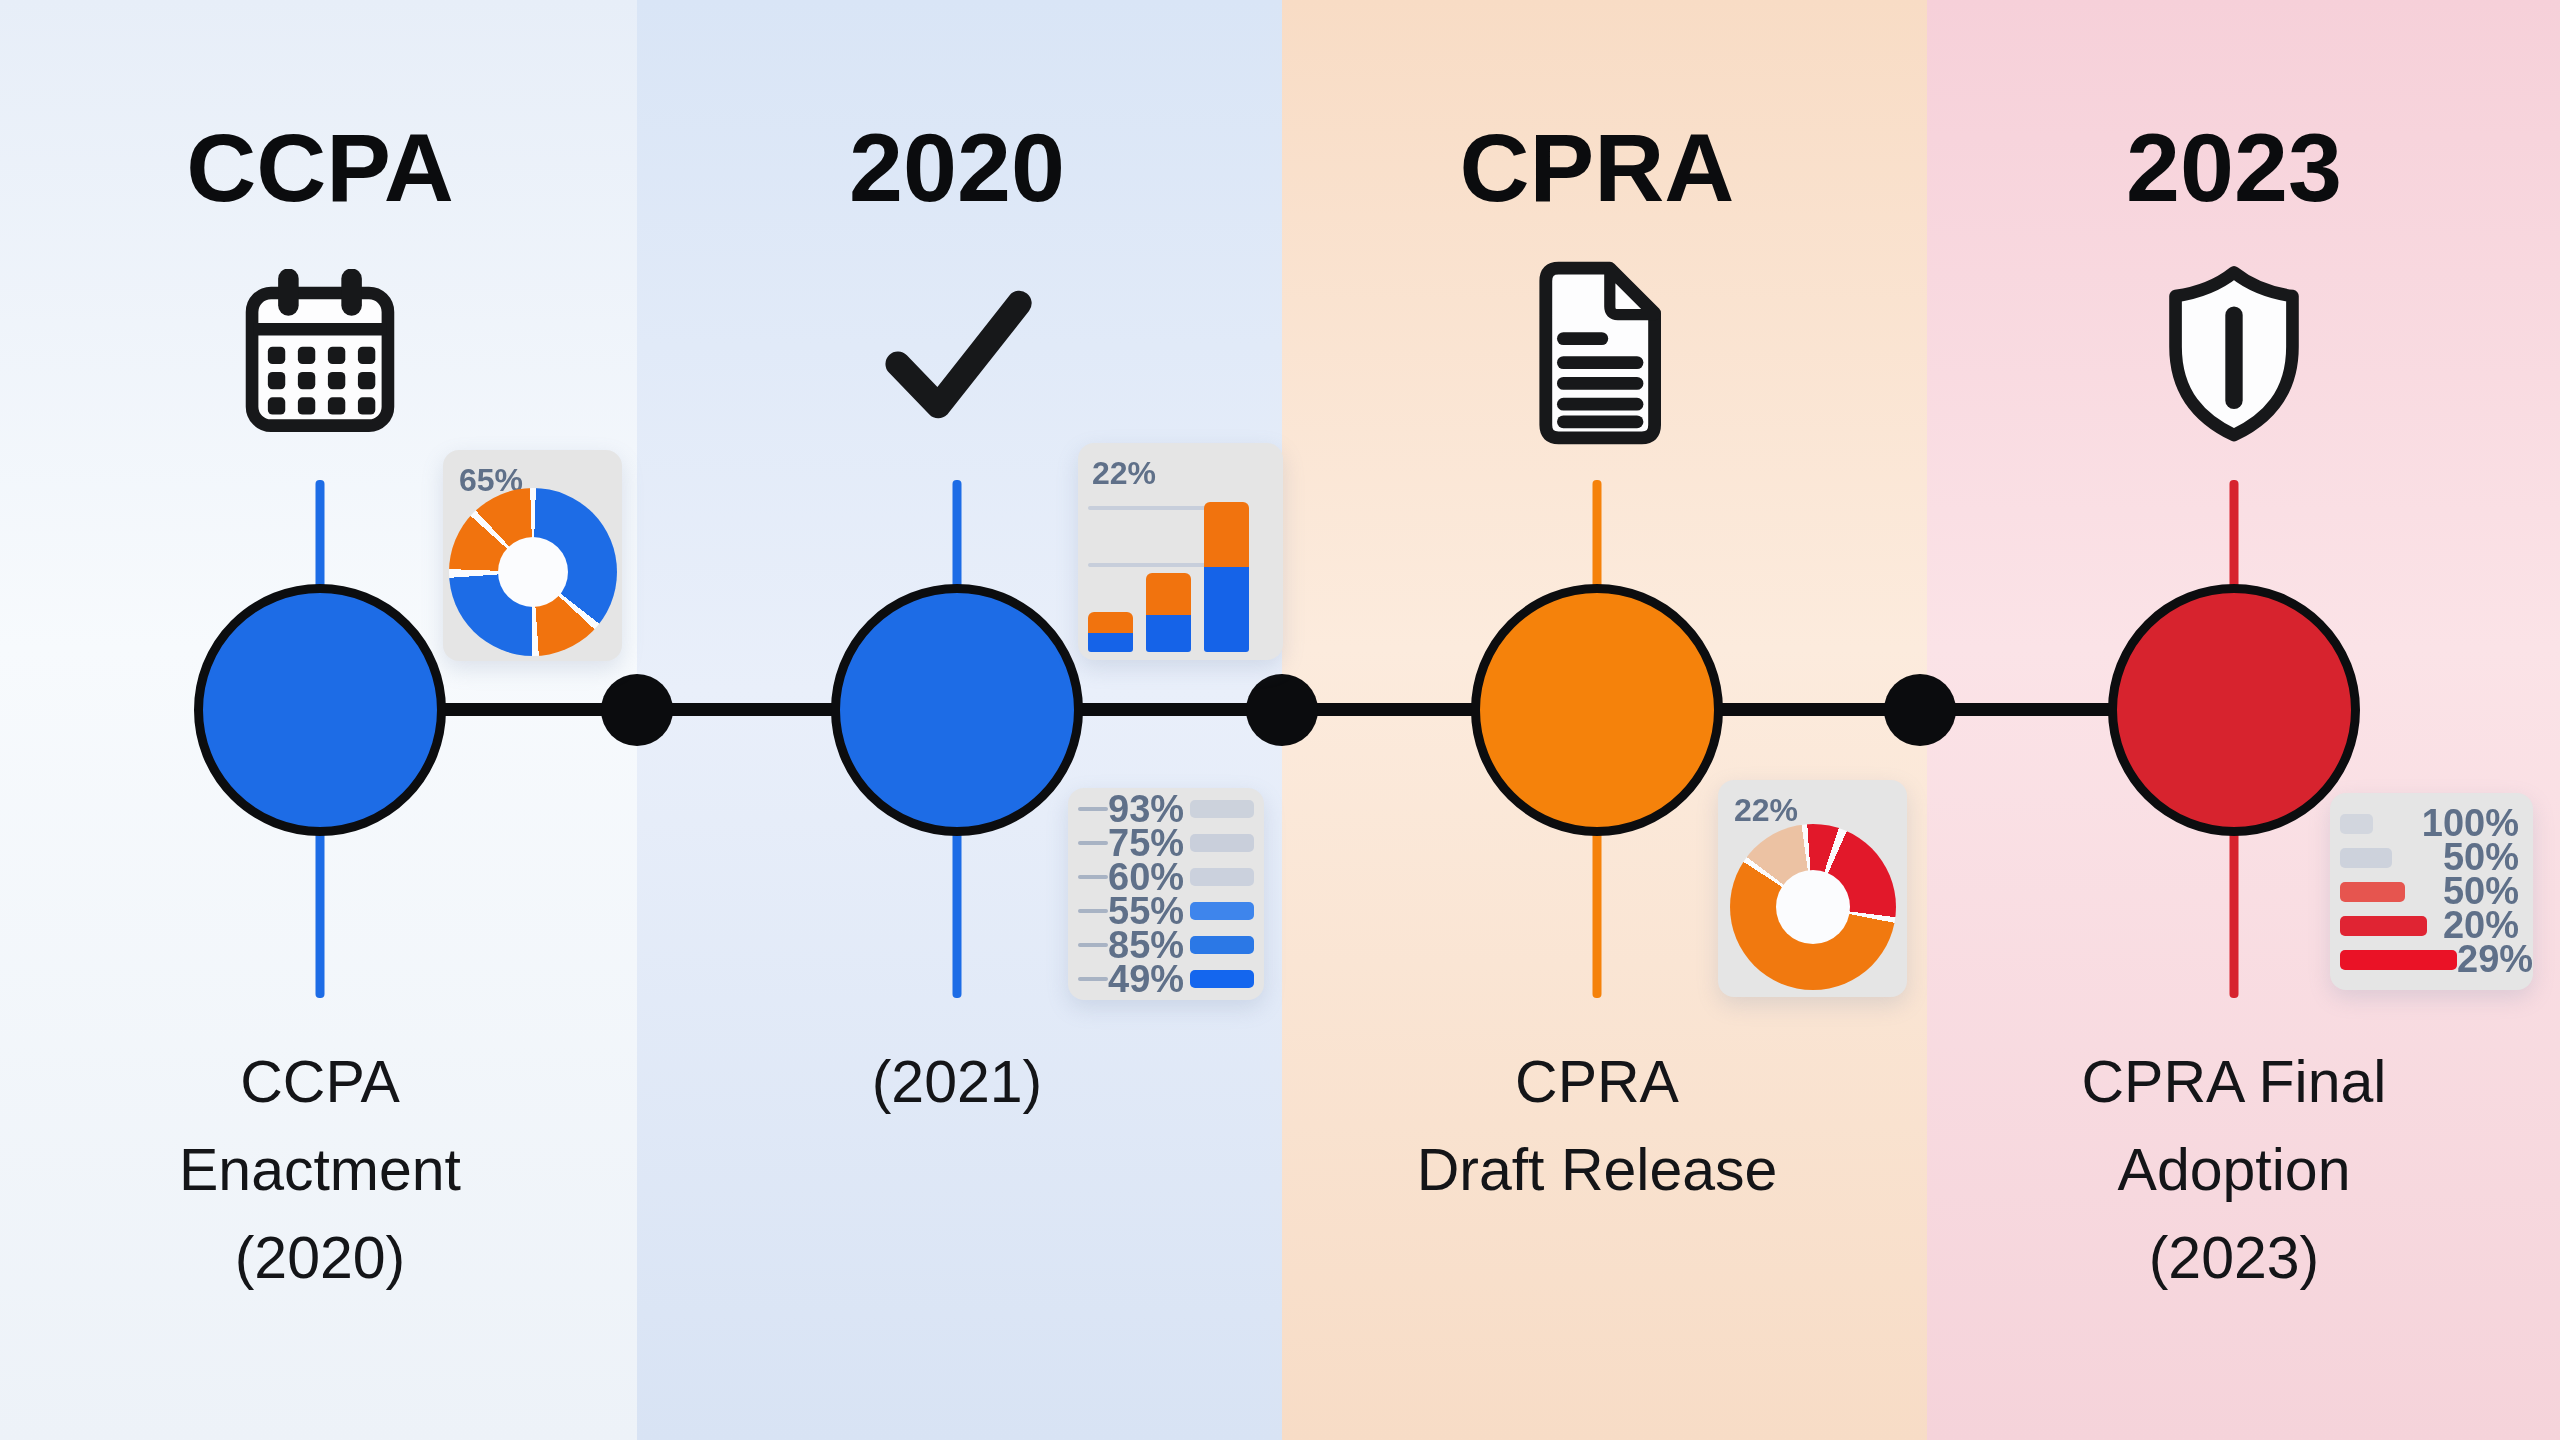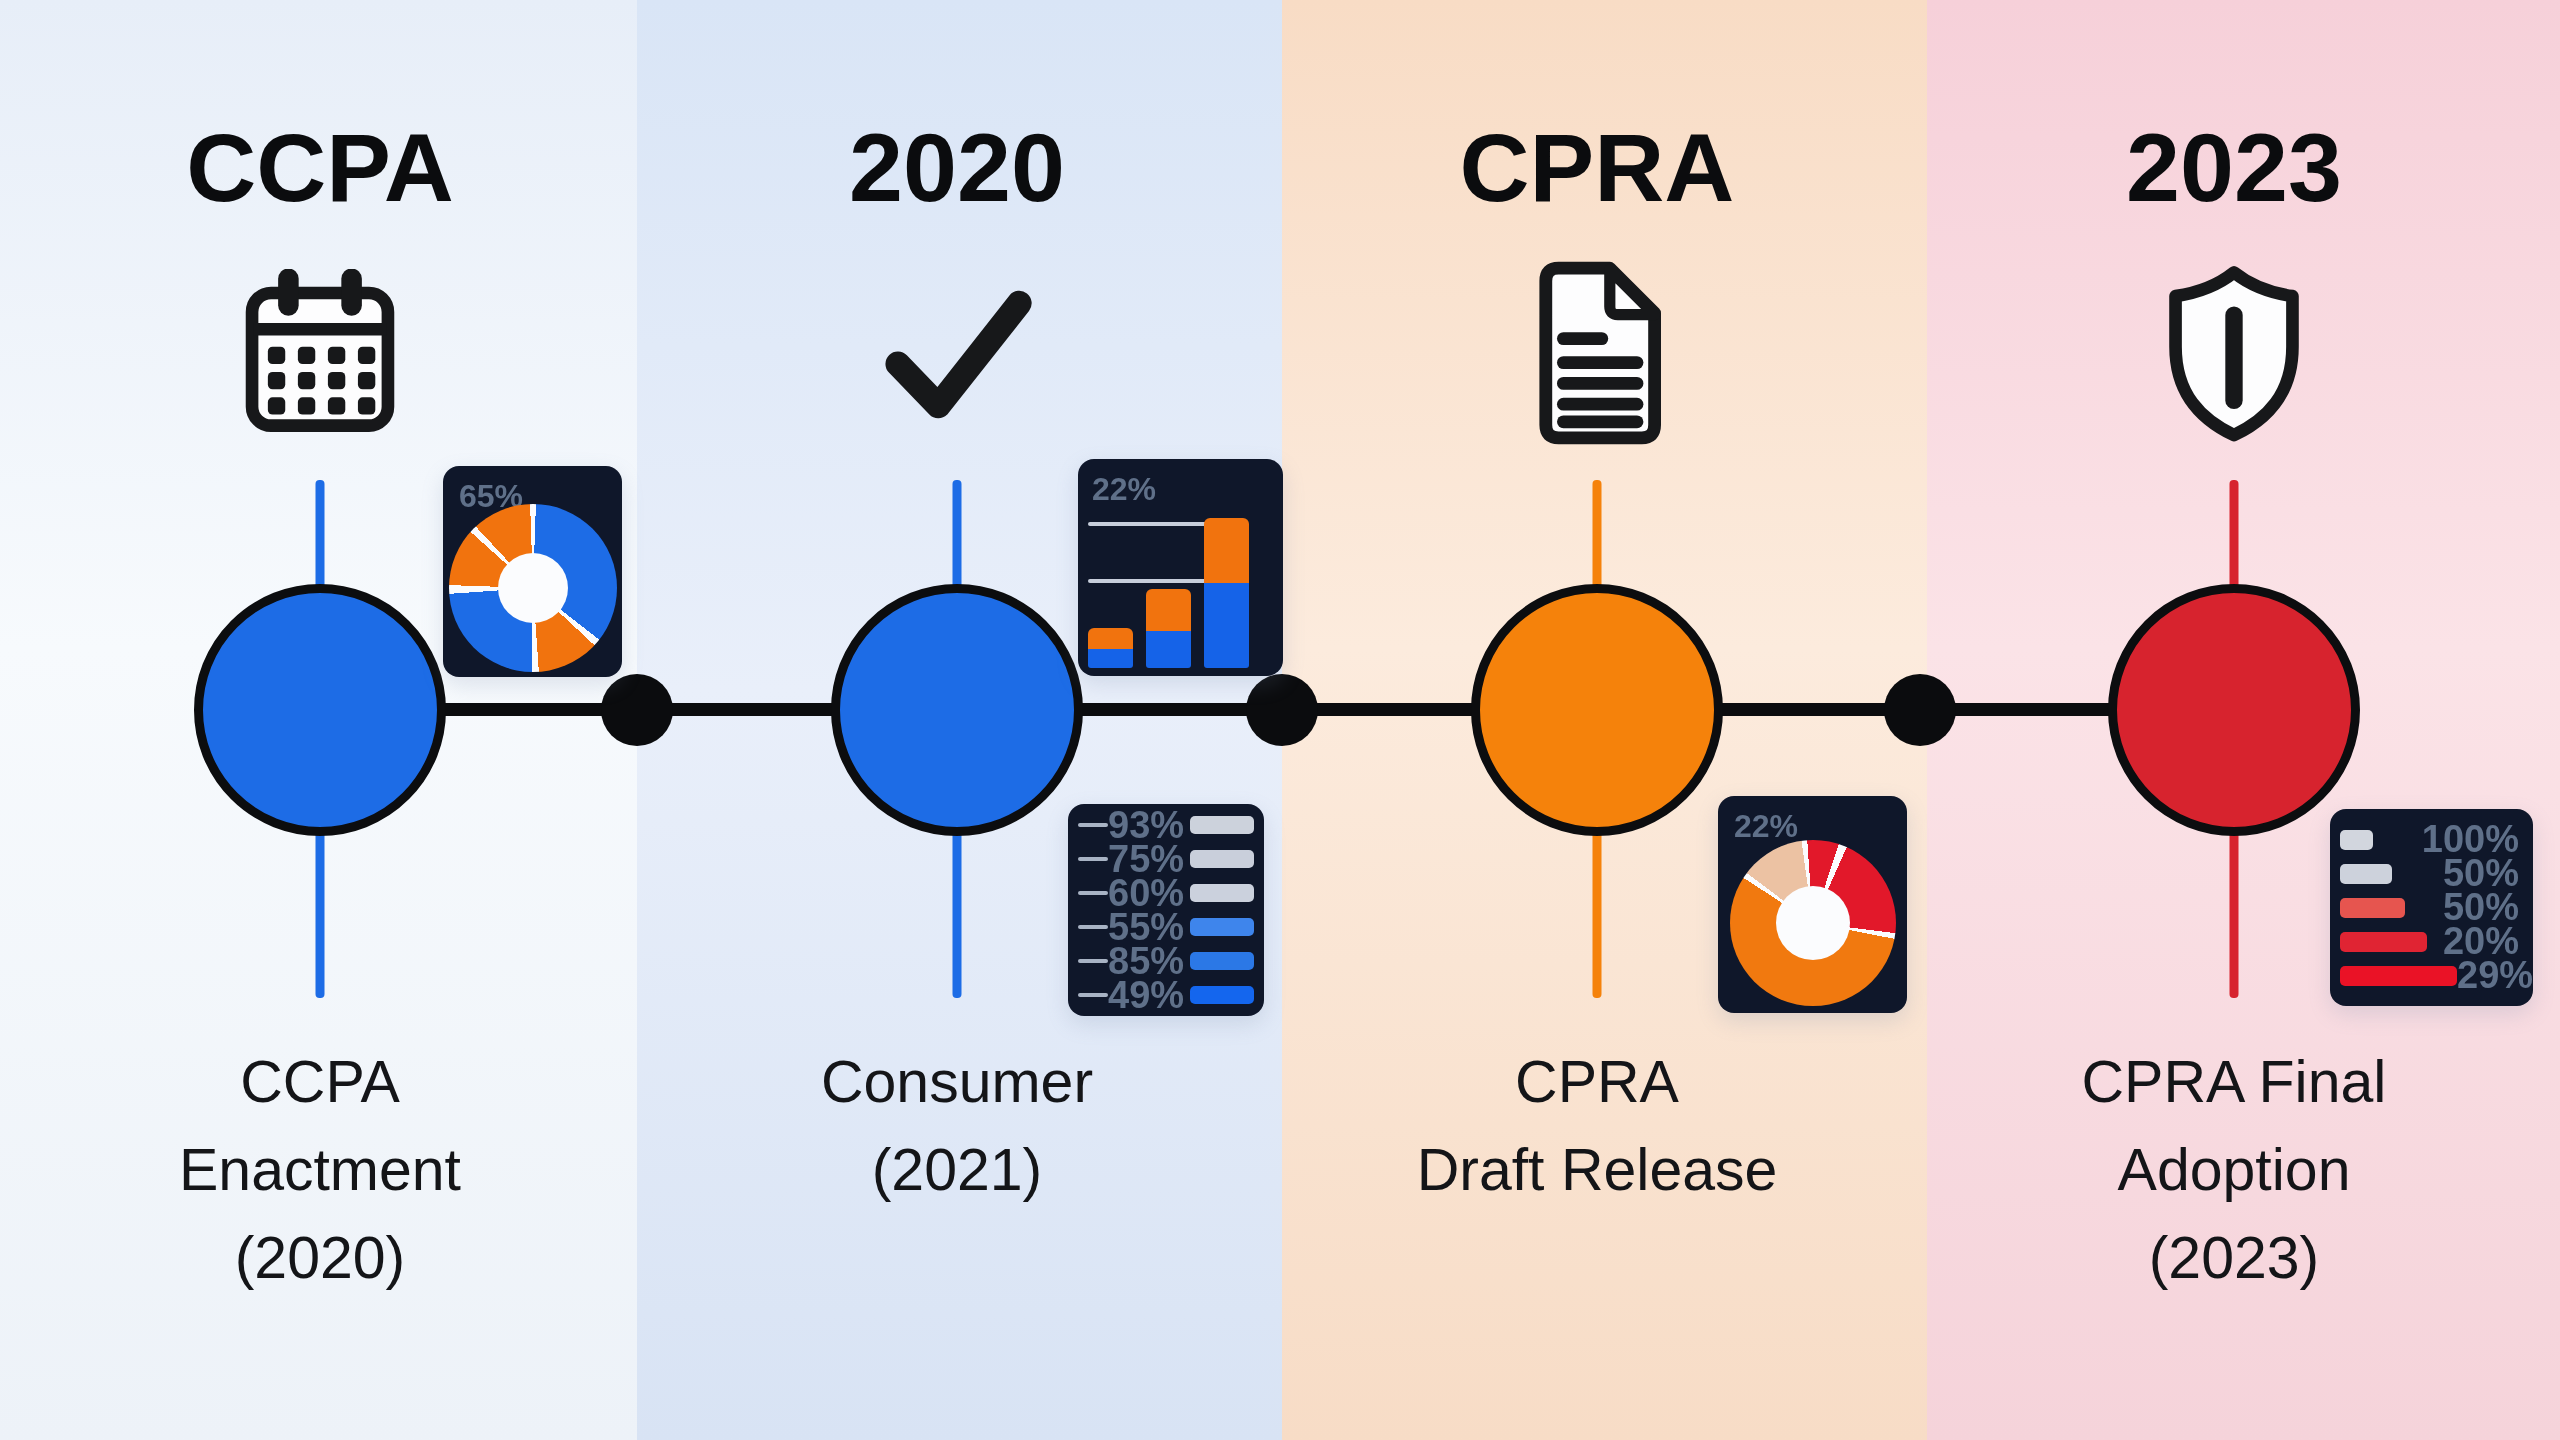--- a/index.html
+++ b/index.html
@@ -19,22 +19,22 @@
         top:584px;transform:translateX(-50%);z-index:3;}
   .milestone{position:absolute;top:0;height:1440px;width:0;}
   .mtitle{position:absolute;top:118px;left:0;transform:translateX(-50%);width:800px;text-align:center;
           font-size:97px;font-weight:700;color:#0b0c0e;letter-spacing:0px;line-height:100px;}
   .micon{position:absolute;top:258px;left:0;transform:translateX(-50%);width:180px;height:190px;
          display:flex;align-items:center;justify-content:center;}
   .caption{position:absolute;top:1038px;left:0;transform:translateX(-50%);width:820px;text-align:center;
            font-size:59px;font-weight:400;color:#141518;line-height:88px;}
   .caption span{display:block;}
   
-  .panel{position:absolute;background:#0f172a;border-radius:16px;z-index:5;
-         box-shadow:0 8px 22px rgba(110,130,165,.20);margin-top:16px;}
+  .panel{position:absolute;background:#e5e5e5;border-radius:16px;z-index:5;
+         box-shadow:0 8px 22px rgba(110,130,165,.20);}
   #p-a{left:443px;top:450px;width:179px;height:211px;}
   #p-b{left:1078px;top:443px;width:205px;height:217px;}
   #p-c{left:1068px;top:788px;width:196px;height:212px;}
   #p-d{left:1720px;top:443px;width:193px;height:217px;}
   #p-e{left:1718px;top:780px;width:189px;height:217px;}
   #p-f{left:2330px;top:793px;width:203px;height:197px;}
   .chart-label{position:absolute;font-size:32px;font-weight:600;color:#5f7089;white-space:nowrap;}
   .donut{position:absolute;left:50%;transform:translateX(-50%);border-radius:50%;}
   .donut .hole{position:absolute;left:50%;top:50%;transform:translate(-50%,-50%);
                border-radius:50%;background:#fbfcfe;}
@@ -101,21 +101,20 @@
   <div class="milestone" style="left:957px">
     <div class="mtitle">2020</div>
     <div class="micon">
       <svg width="162" height="140" viewBox="0 0 100 90" fill="none" stroke="#17181a">
         <path d="M12 52 L38 79 L90 13" stroke-width="16" stroke-linecap="round" stroke-linejoin="round"></path>
       </svg>
     </div>
     <div class="vline" style="background:#1d6ce6"></div>
     <div class="node" style="background:#1d6ce6;left:0"></div>
     <div class="caption">
-      <span>Consumer</span>
       <span>(2021)</span>
     </div>
   </div>
 
   <div class="milestone" style="left:1597px">
     <div class="mtitle">CPRA</div>
     <div class="micon">
       <svg width="160" height="186" viewBox="0 0 100 116" fill="none" stroke="#17181a">
         <path d="M26 5 H58 L86 33 V103 Q86 111 78 111 H26 Q18 111 18 103 V13 Q18 5 26 5 Z" fill="#fdfdfe" stroke-width="8" stroke-linejoin="round"></path>
         <path d="M58 6 L86 34 H63 Q58 34 58 29 Z" fill="#fdfdfe" stroke-width="7" stroke-linejoin="round"></path>

